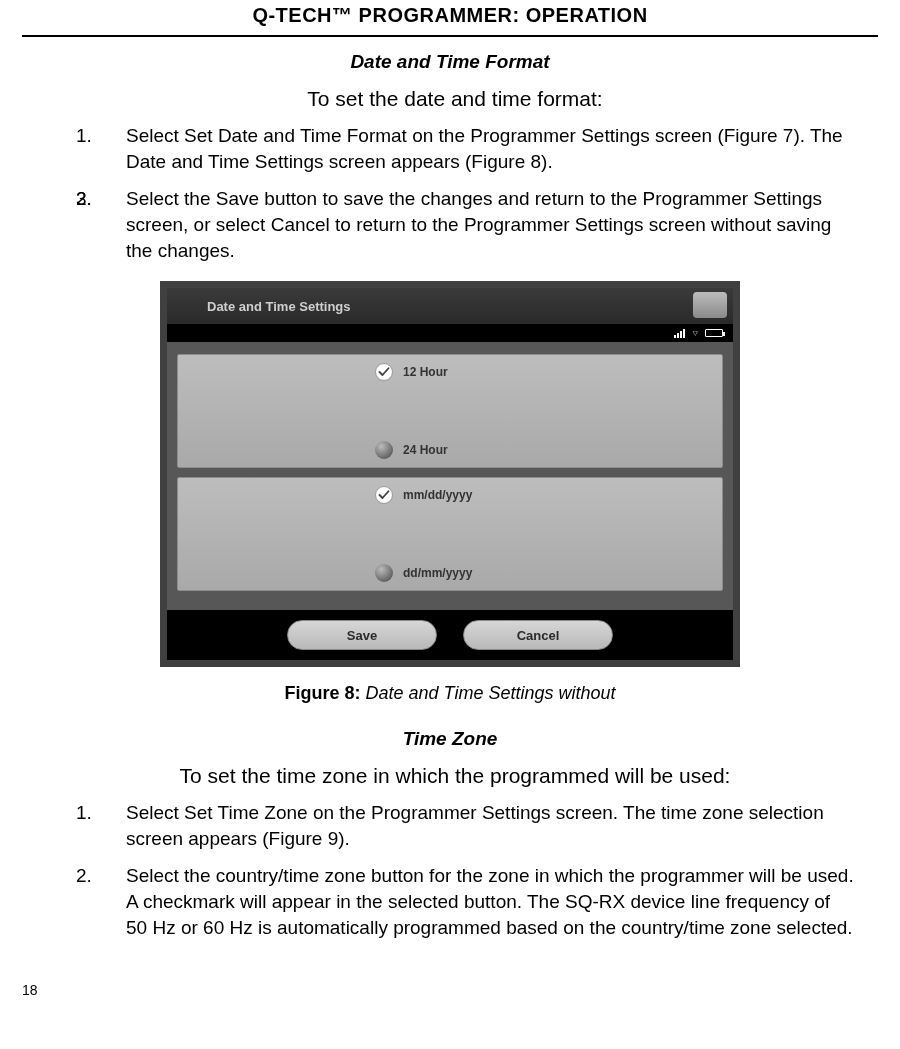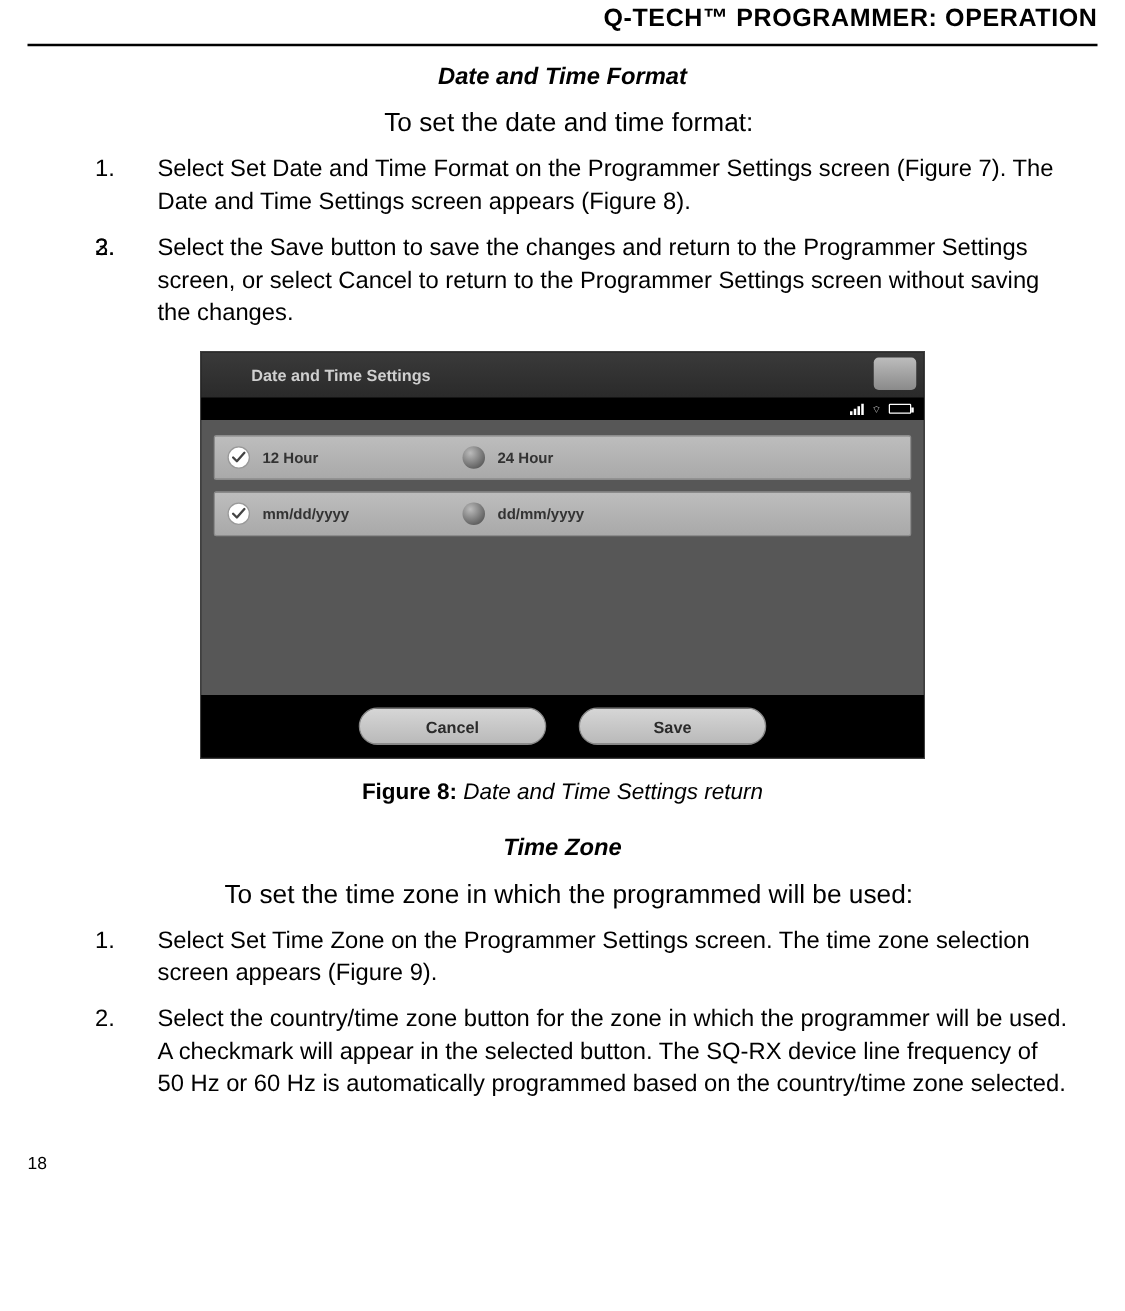--- a/index.html
+++ b/index.html
@@ -1,50 +1,50 @@
 <!DOCTYPE html>
 <html><head>
 <meta charset="utf-8">
 <style>
   * { box-sizing: border-box; margin: 0; padding: 0; }
   html, body { width: 900px; background: #fff; font-family: "Myriad Pro", "Segoe UI", Arial, sans-serif; color: #000; }
   .page { width: 900px; padding: 0 22px 40px 22px; position: relative; }
 
   
-  .hdr { text-align: right; font-weight: 700; letter-spacing: 0.5px; font-size: 20px; padding: 4px 0 8px 0; border-bottom: 2px solid #000; margin-bottom: 14px; }
+  .hdr { text-align: center; font-weight: 700; letter-spacing: 0.5px; font-size: 20px; padding: 4px 0 8px 0; border-bottom: 2px solid #000; margin-bottom: 14px; }
 
   
   .sect { font-style: italic; font-weight: 700; font-size: 19px; margin: 8px 0 14px 0; text-align: center; }
 
   
   .intro { font-size: 21px; margin: 0 0 12px 10px; text-align: center; }
 
   
   ol.steps { list-style: none; margin: 0 0 18px 54px; }
   ol.steps > li { font-size: 19px; line-height: 1.35; margin-bottom: 12px; padding-left: 50px; position: relative; max-width: 780px; }
   ol.steps > li .num { position: absolute; left: 0; top: 0; width: 32px; text-align: left; }
 
   
   .figwrap { width: 580px; margin: 6px auto 0 auto; }
-  .device { width: 100%; background: #000; border: 1px solid #404040; position: relative; }
+  .device { width: 100%; background: #000; border: 7px solid #404040; position: relative; }
   .titlebar { height: 36px; background: linear-gradient(#3a3a3a,#2a2a2a); display: flex; align-items: center; padding-left: 40px; color: #cfcfcf; font-weight: 700; font-size: 13px; position: relative; }
   .titlebar-plug { position: absolute; right: 6px; top: 4px; width: 34px; height: 26px; background: linear-gradient(#bcbcbc,#8a8a8a); border-radius: 4px; }
   .statusstrip { height: 18px; background: #000; display: flex; justify-content: flex-end; align-items: center; gap: 6px; padding-right: 10px; }
   .status-batt { width: 18px; height: 8px; border: 1px solid #fff; border-radius: 1px; position: relative; }
   .status-batt::after { content:""; position:absolute; right:-3px; top:2px; width:2px; height:4px; background:#fff; }
   .status-wifi { font-size:8px; color:#fff; }
   .status-bars { display:flex; gap:1px; align-items:flex-end; }
   .status-bars span { width:2px; background:#fff; }
   .status-bars span:nth-child(1){height:3px;}
   .status-bars span:nth-child(2){height:5px;}
   .status-bars span:nth-child(3){height:7px;}
   .status-bars span:nth-child(4){height:9px;}
 
   .panels { background: #575757; padding: 12px 10px 10px 10px; min-height: 220px; }
-  .optrow { background: linear-gradient(#bdbdbd,#a9a9a9); border: 1px solid #8c8c8c; border-radius: 2px; margin-bottom: 9px; padding: 8px 10px; display: flex; align-items: center; gap: 38px; }
+  .optrow { background: linear-gradient(#bdbdbd,#a9a9a9); border: 1px solid #8c8c8c; border-radius: 2px; margin-bottom: 9px; padding: 8px 10px; display: flex; align-items: center; gap: 60px; flex-direction: column; }
   .opt { display: flex; align-items: center; gap: 10px; min-width: 150px; }
   .opt .lbl { font-weight: 700; font-size: 12px; color: #333; }
   .radio { width: 18px; height: 18px; border-radius: 50%; background: radial-gradient(circle at 35% 30%, #bbb 0%, #666 70%, #444 100%); display: inline-flex; align-items: center; justify-content: center; flex: 0 0 18px; }
   .checked { background: #fff; border:1px solid #999; }
   .checked svg { width: 12px; height: 12px; }
 
   .btnbar { background: #000; padding: 10px 0 10px 0; display: flex; justify-content: center; gap: 26px; }
   .btn { width: 150px; height: 30px; border-radius: 15px; background: linear-gradient(#d6d6d6,#b9b9b9); border: 1px solid #888; display: flex; align-items: center; justify-content: center; font-weight: 700; font-size: 13px; color: #2b2b2b; }
 
   .caption { text-align: center; font-size: 18px; margin: 16px 0 24px 0; }
@@ -108,26 +108,26 @@
             </span>
             <span class="lbl">mm/dd/yyyy</span>
           </div>
           <div class="opt">
             <span class="radio"></span>
             <span class="lbl">dd/mm/yyyy</span>
           </div>
         </div>
       </div>
       <div class="btnbar">
+        <div class="btn">Save</div>
         <div class="btn">Cancel</div>
-        <div class="btn">Save</div>
       </div>
     </div>
     <div class="caption">
-      <span class="figlabel">Figure 8:</span><span class="figtext"> Date and Time Settings return</span>
+      <span class="figlabel">Figure 8:</span><span class="figtext"> Date and Time Settings without</span>
     </div>
   </div>
 
   <div class="sect">Time Zone</div>
   <div class="intro">To set the time zone in which the programmed will be used:</div>
   <ol class="steps">
     <li><span class="num">1.</span><span>Select Set Time Zone on the Programmer Settings screen. The time zone selection screen appears (Figure 9).</span></li>
     <li><span class="num">2.</span><span>Select the country/time zone button for the zone in which the programmer will be used. A checkmark will appear in the selected button. The SQ-RX device line frequency of 50 Hz or 60 Hz is automatically programmed based on the country/time zone selected.</span></li>
   </ol>
 

